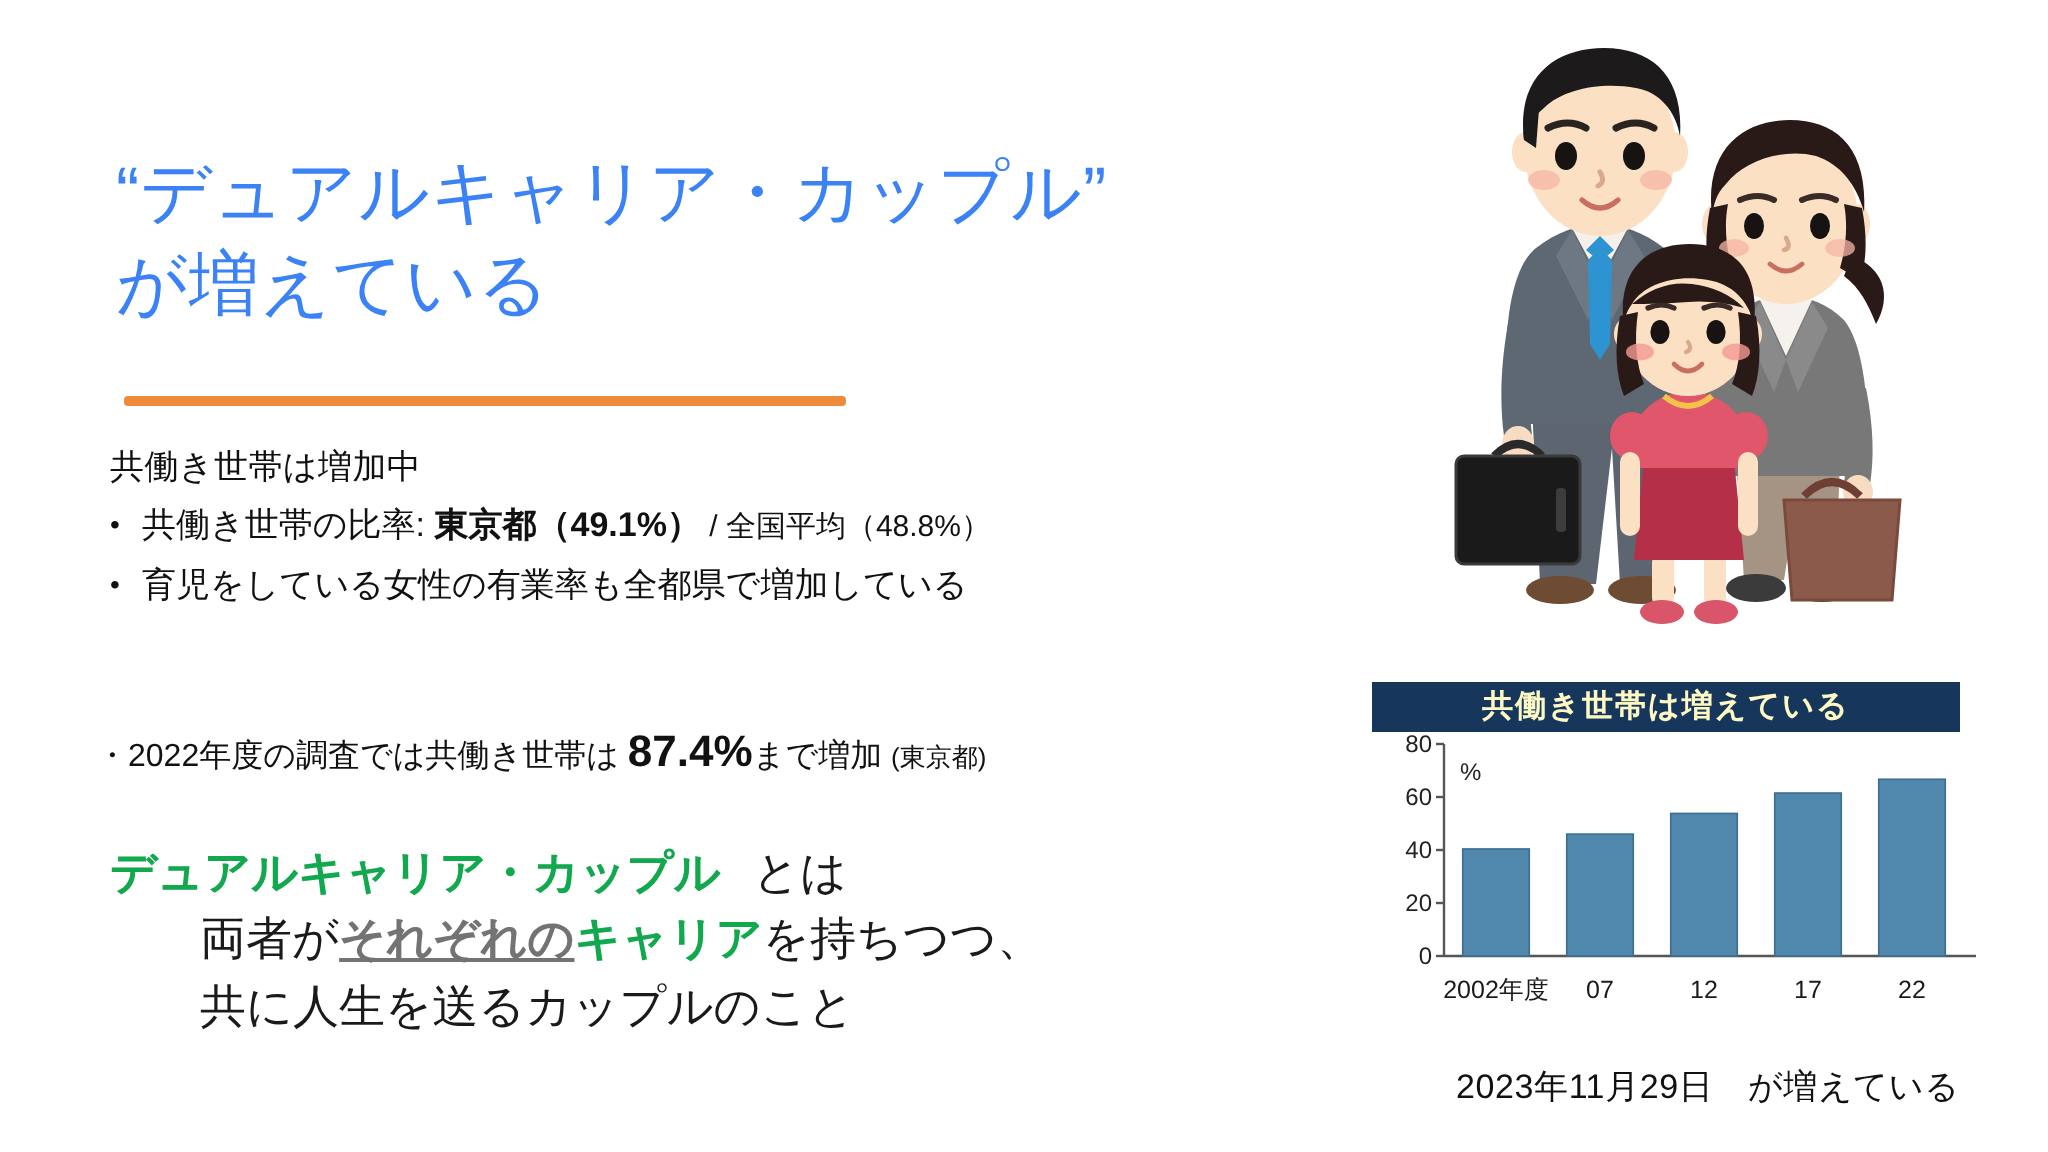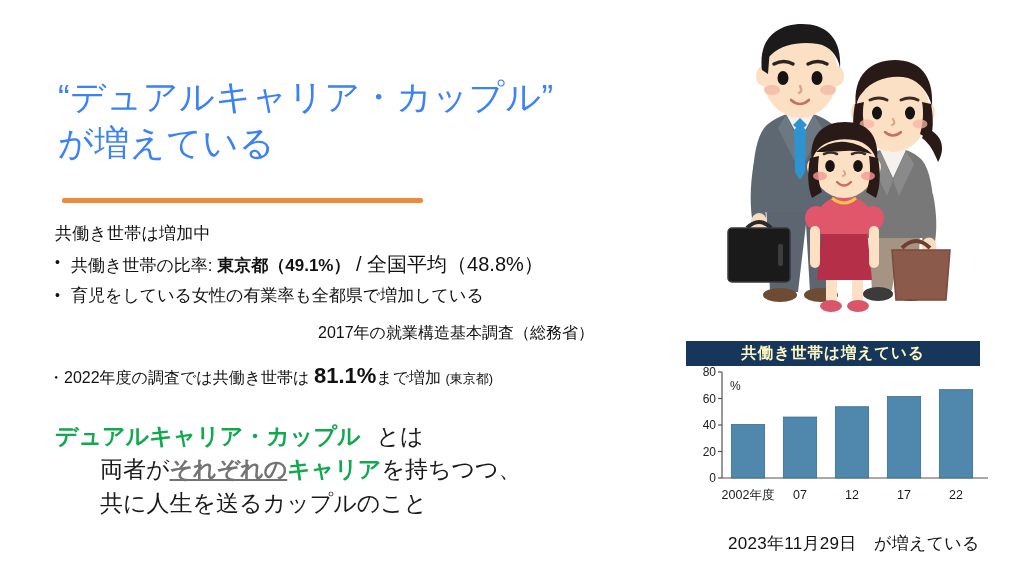--- a/index.html
+++ b/index.html
@@ -74,21 +74,21 @@
   }
   .bullet .dot {
     width: 16px;
     flex: 0 0 16px;
     font-size: 14px;
     line-height: 1.15;
     color: #111;
   }
   .bullet .btext { flex: 1 1 auto; }
   .bullet .btext b { font-weight: bold; }
-  .sm { font-size: 20px; }
+  .sm { font-size: 15px; }
 
   .source-line {
     position: absolute;
     left: 318px;
     top: 323px;
     font-size: 16px;
     color: #111;
   }
 
   .note-line {
@@ -188,24 +188,23 @@
     <div class="bullet">
       <span class="dot">•</span>
       <span class="btext"><span>共働き世帯の比率: </span><b>東京都（49.1%）</b><span class="sm"> / 全国平均（48.8%）</span></span>
     </div>
     <div class="bullet">
       <span class="dot">•</span>
       <span class="btext">育児をしている女性の有業率も全都県で増加している</span>
     </div>
   </div>
 
-  <div class="source-line">2017年の就業構造基本調査（総務省）</div>
 
   <div class="note-line">
-    <span>・</span><span>2022年度の調査では共働き世帯は </span><span class="big">81.1%</span><span>まで増加 </span><span class="paren">(東京都)</span>
+    <span>・</span><span>2022年度の調査では共働き世帯は </span><span class="big">87.4%</span><span>まで増加 </span><span class="paren">(東京都)</span>
   </div>
 
   <div class="def">
     <span class="green">デュアルキャリア・カップル</span><span class="gap"></span><span>とは</span>
     <span class="l2"><span>両者が</span><span class="bold">それぞれの</span><span class="green">キャリア</span><span>を持ちつつ、</span></span>
     <span class="l3">共に人生を送るカップルのこと</span>
   </div>
 
   <div class="illo">
     <svg viewBox="0 0 306 310" width="306" height="310" xmlns="http://www.w3.org/2000/svg">

